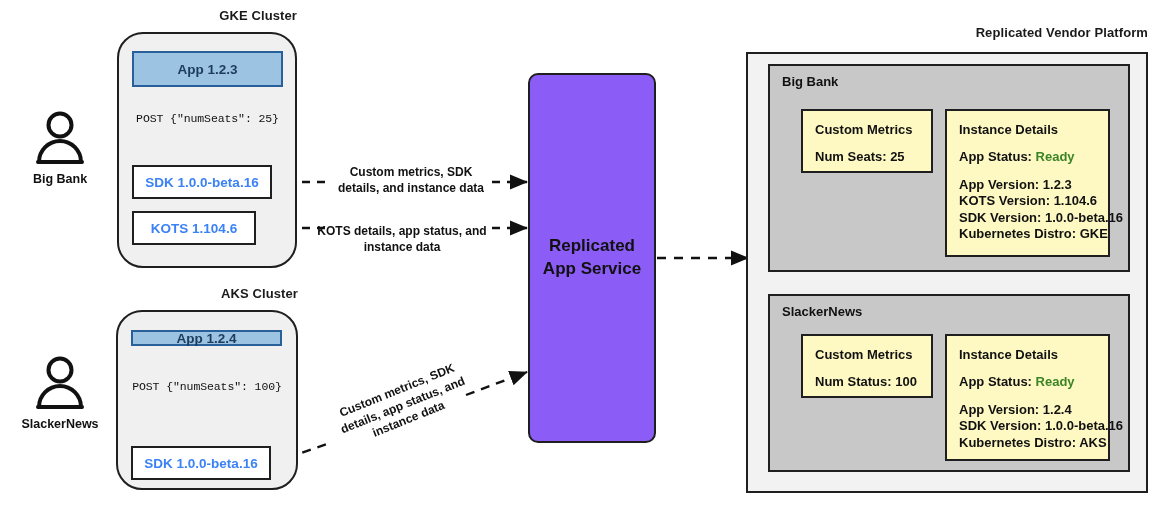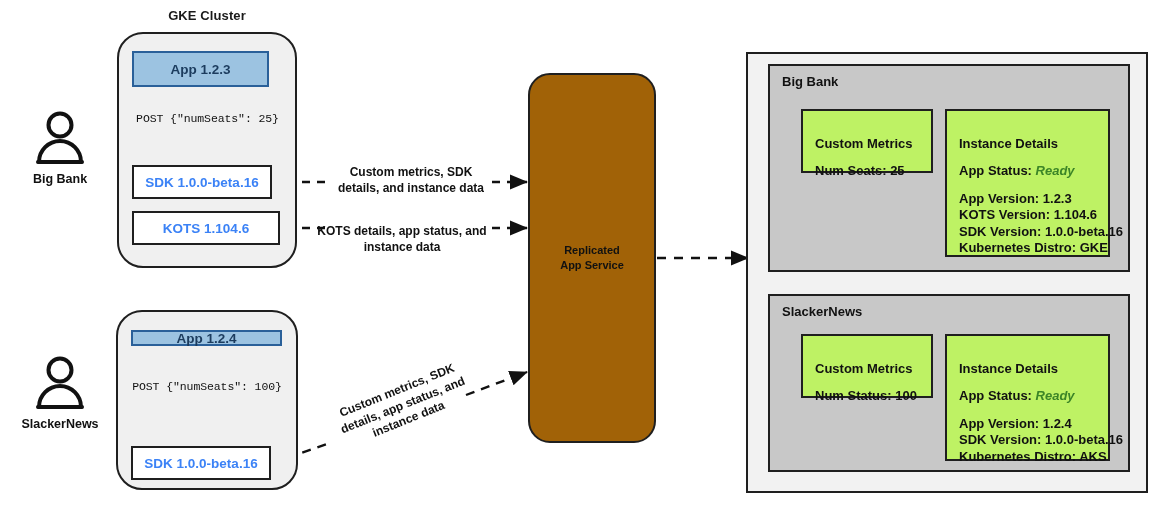--- a/index.html
+++ b/index.html
@@ -3,21 +3,21 @@
 <meta charset="utf-8">
 <style>
   html,body{margin:0;padding:0;background:#ffffff;}
   body{width:1166px;height:516px;font-family:"Liberation Sans",sans-serif;color:#000;}
   #stage{position:relative;width:1166px;height:516px;overflow:hidden;background:#fff;}
 
   .abs{position:absolute;}
 
   
   .diagram-title{
-    font-size:13px;font-weight:bold;color:#1a1a1a;text-align:center;
+    font-size:13px;font-weight:bold;color:#1a1a1a;text-align:right;
     letter-spacing:.1px;white-space:nowrap;
   }
 
   
   .actor{width:110px;text-align:center;}
   .actor svg{display:block;margin:0 auto;}
   .actor-label{font-size:12.5px;font-weight:bold;margin-top:6px;color:#111;}
 
   
   .cluster{
@@ -36,44 +36,44 @@
   }
 
   
   .mono{
     font-family:"Liberation Mono","DejaVu Sans Mono",monospace;
     font-size:11.5px;color:#111;white-space:nowrap;letter-spacing:-0.1px;
   }
 
   
   .service{
-    background:#a16207;border:2px solid #1f1f1f;border-radius:22px;
+    background:#8b5cf6;border:2px solid #1f1f1f;border-radius:10px;
     box-sizing:border-box;display:flex;align-items:center;justify-content:center;
-    text-align:center;font-size:11px;font-weight:bold;line-height:1.35;color:#111;
+    text-align:center;font-size:17px;font-weight:bold;line-height:1.35;color:#111;
   }
 
   
   .platform{
     background:#f2f2f2;border:2px solid #1f1f1f;box-sizing:border-box;
   }
   .tenant{
     background:#c8c8c8;border:2px solid #1f1f1f;box-sizing:border-box;
     position:absolute;
   }
   .tenant-title{
     position:absolute;left:12px;top:8px;font-size:13px;font-weight:bold;color:#111;
   }
   .card{
-    position:absolute;background:#bef264;border:2px solid #1f1f1f;box-sizing:border-box;
-    padding:26px 12px;
+    position:absolute;background:#fef9c3;border:2px solid #1f1f1f;box-sizing:border-box;
+    padding:12px 12px;
   }
   .card-title{font-size:13px;font-weight:bold;color:#111;margin:0 0 12px 0;line-height:1.1;}
   .card-line{font-size:13px;font-weight:bold;color:#111;line-height:1.27;white-space:nowrap;}
   .gap{height:11px;}
-  .ok{color:#3c8527;font-style:italic;}
+  .ok{color:#3c8527;}
 
   
   .edge-label{
     position:absolute;font-size:12px;font-weight:bold;color:#111;
     text-align:center;line-height:1.3;
   }
   .edge-label.rot{
     transform-origin:50% 50%;
   }
 
@@ -136,28 +136,29 @@
       <path d="M8 52 A21 21 0 0 1 50 52 Z" fill="none" stroke="#111" stroke-width="4" stroke-linejoin="round"></path>
       <line x1="7" y1="52" x2="51" y2="52" stroke="#111" stroke-width="4" stroke-linecap="round"></line>
     </svg>
     <div class="actor-label">SlackerNews</div>
   </div>
 
   <div class="abs diagram-title" style="left:117px;top:8px;width:180px;">GKE Cluster</div>
 
   <div class="abs cluster" style="left:117px;top:32px;width:180px;height:236px;"></div>
 
-  <div class="abs node app" style="left:132px;top:51px;width:137px;height:36px;">App 1.2.3</div>
+  <div class="abs node app" style="left:132px;top:51px;width:151px;height:36px;">App 1.2.3</div>
 
   <div class="abs mono" style="left:125px;top:112px;width:165px;text-align:center;">POST {"numSeats": 25}</div>
 
   <div class="abs node" style="left:132px;top:165px;width:140px;height:34px;">SDK 1.0.0-beta.16</div>
 
-  <div class="abs node" style="left:132px;top:211px;width:148px;height:34px;">KOTS 1.104.6</div>
-
+  <div class="abs node" style="left:132px;top:211px;width:124px;height:34px;">KOTS 1.104.6</div>
+
+  <div class="abs diagram-title" style="left:116px;top:286px;width:182px;">AKS Cluster</div>
 
   <div class="abs cluster" style="left:116px;top:310px;width:182px;height:180px;"></div>
 
   <div class="abs node app" style="left:131px;top:330px;width:151px;height:16px;">App 1.2.4</div>
 
   <div class="abs mono" style="left:118px;top:380px;width:178px;text-align:center;">POST {"numSeats": 100}</div>
 
   <div class="abs node" style="left:131px;top:446px;width:140px;height:34px;">SDK 1.0.0-beta.16</div>
 
   <div class="edge-label" style="left:330px;top:165px;width:162px;">Custom metrics, SDK<br>details, and instance data</div>
@@ -166,20 +167,21 @@
 
   <div class="edge-label rot" style="left:328px;top:382px;width:150px;transform:rotate(-22deg);">Custom metrics, SDK<br>details, app status, and<br>instance data</div>
 
   <div class="abs service" style="left:528px;top:73px;width:128px;height:370px;">
     <div>
       <div>Replicated</div>
       <div>App Service</div>
     </div>
   </div>
 
+  <div class="abs diagram-title" style="left:746px;top:25px;width:402px;">Replicated Vendor Platform</div>
 
   <div class="abs platform" style="left:746px;top:52px;width:402px;height:441px;">
 
     <div class="tenant" style="left:20px;top:10px;width:362px;height:208px;">
       <div class="tenant-title">Big Bank</div>
 
       <div class="card" style="left:31px;top:43px;width:132px;height:64px;">
         <div class="card-title">Custom Metrics</div>
         <div class="card-line">Num Seats: 25</div>
       </div>

